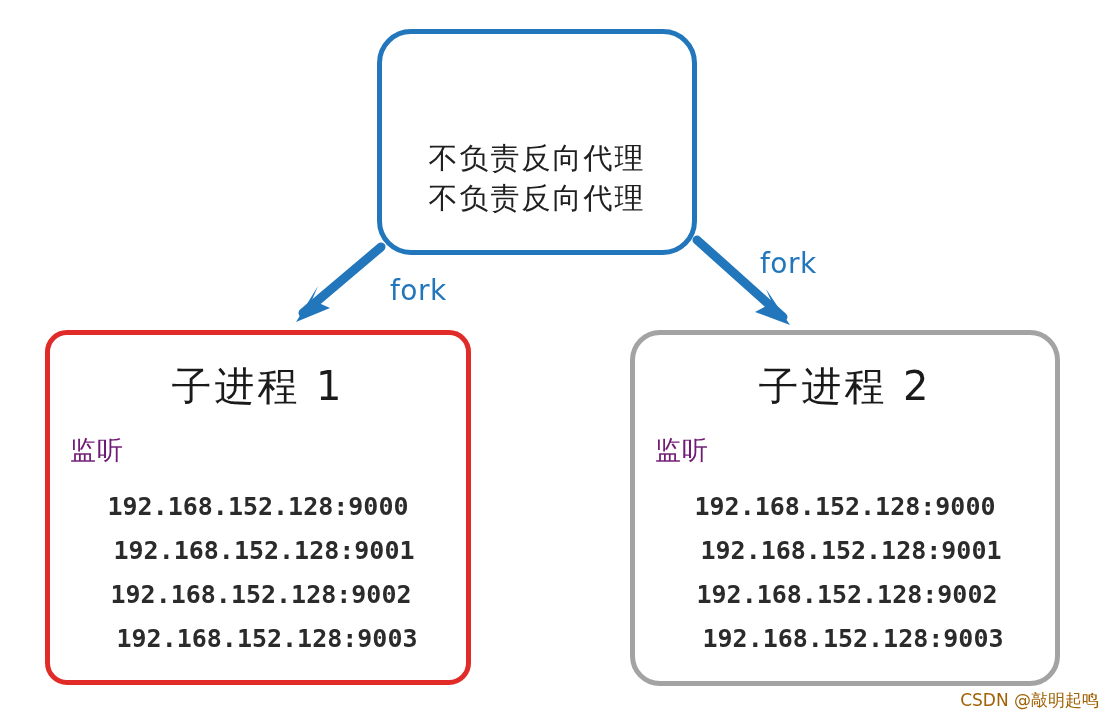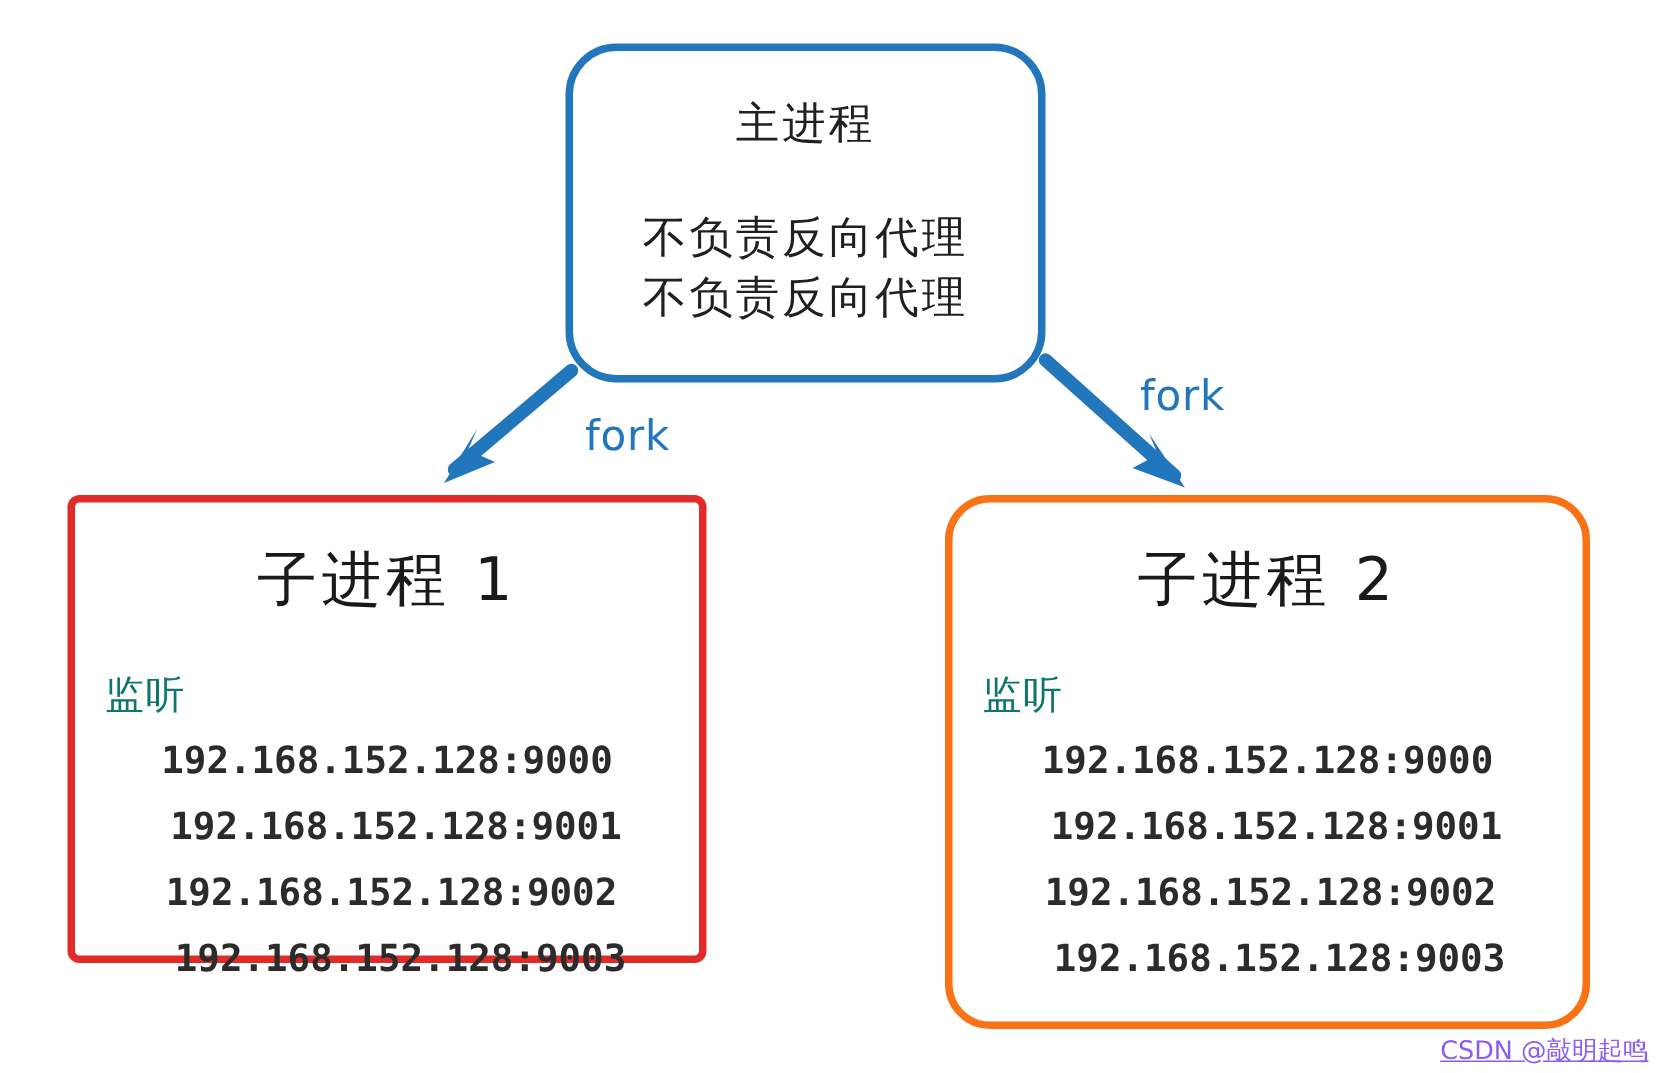--- a/index.html
+++ b/index.html
@@ -29,30 +29,30 @@
     top: 29px;
     width: 320px;
     height: 226px;
     border: 5px solid #2176bc;
     border-radius: 34px;
   }
   #child-box-1 {
     left: 45px;
     top: 330px;
     width: 426px;
-    height: 312px;
+    height: 355px;
     border: 5px solid #e02b28;
-    border-radius: 8px;
+    border-radius: 22px;
   }
   #child-box-2 {
     left: 630px;
     top: 330px;
     width: 430px;
     height: 356px;
-    border: 5px solid #f97316;
+    border: 5px solid #a3a3a3;
     border-radius: 30px;
   }
 
   
   .parent-title {
     position: absolute;
     left: 0;
     top: 29px;
     width: 100%;
     text-align: center;
@@ -82,23 +82,23 @@
     width: 100%;
     text-align: center;
     font-size: 40px;
     color: #1a1a1a;
     letter-spacing: 3px;
     font-family: "DejaVu Sans", sans-serif;
   }
   .listen-label {
     position: absolute;
     left: 20px;
-    top: 111px;
+    top: 98px;
     font-size: 26px;
-    color: #0f766e;
+    color: #701a75;
     letter-spacing: 1px;
     font-family: "DejaVu Sans", sans-serif;
   }
   .addr-list {
     position: absolute;
     left: 0;
     top: 150px;
     width: 100%;
   }
   .addr-line {
@@ -138,33 +138,31 @@
   }
   #fork-label-left  { left: 390px; top: 274px; }
   #fork-label-right { left: 760px; top: 247px; }
 
   
   #watermark {
     position: absolute;
     right: 8px;
     bottom: 3px;
     font-size: 17px;
-    color: #8b5cf6;
+    color: #a16207;
     font-family: "DejaVu Sans", sans-serif;
     white-space: nowrap;
-    text-decoration: underline;
   }
 </style>
 </head>
 <body>
 
 <div id="canvas">
 
   <div class="box" id="parent-box">
-    <div class="parent-title">主进程</div>
     <div class="parent-desc">
       <div>不负责反向代理</div>
       <div>不负责反向代理</div>
     </div>
   </div>
 
   <div class="box" id="child-box-1">
     <div class="child-title">子进程 1</div>
     <div class="listen-label">监听</div>
     <div class="addr-list">

